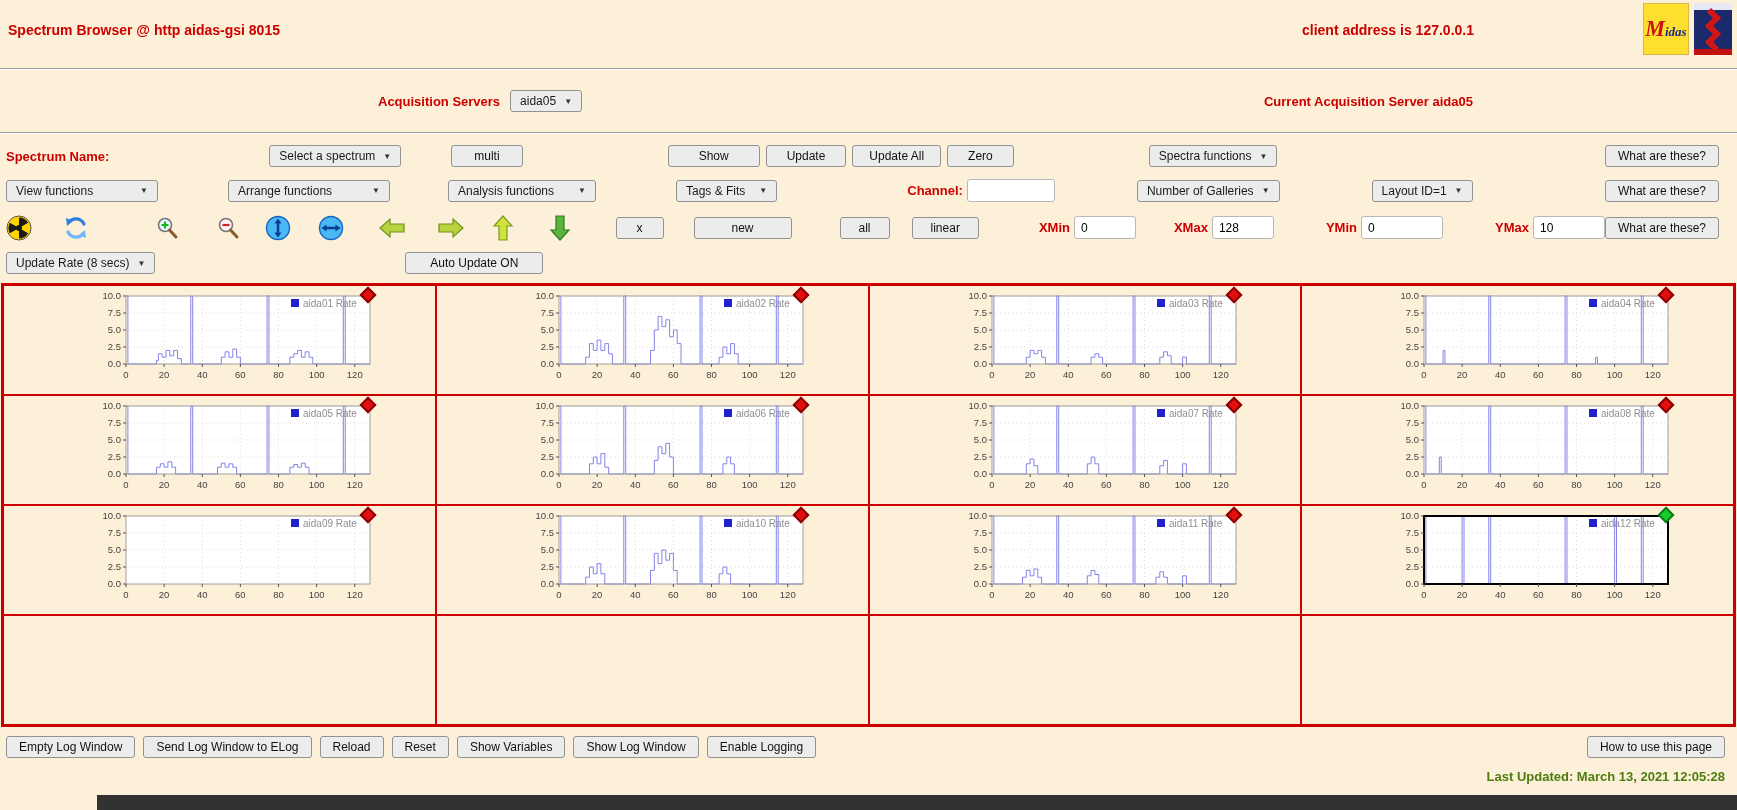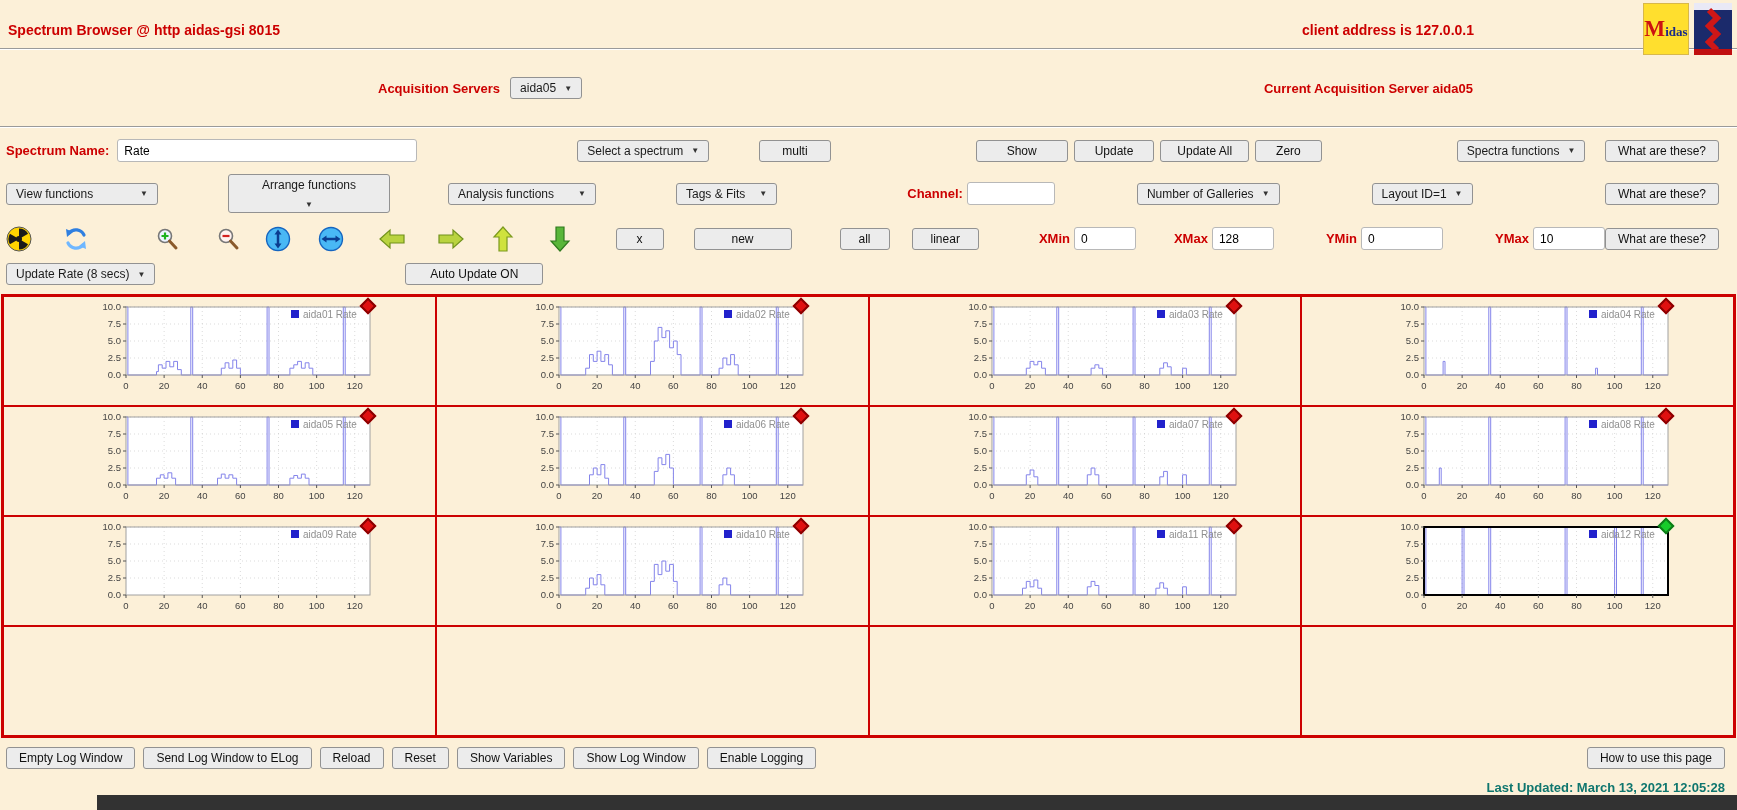--- a/index.html
+++ b/index.html
@@ -5,48 +5,48 @@
   * { box-sizing: border-box; }
   html,body { margin:0; padding:0; }
   body {
     width:1737px; height:810px;
     background:#fcf0d8;
     font-family:"Liberation Sans", sans-serif;
     font-size:13px; color:#1a1a1a;
     position:relative; overflow:hidden;
   }
   .red { color:#cc0000; font-weight:bold; white-space:nowrap; }
-  .header { display:flex; align-items:flex-start; padding:6px 8px 2px 8px; height:48px; }
+  .header { display:flex; align-items:flex-start; padding:6px 8px 2px 8px; height:68px; }
   .page-title,.client-addr { color:#cc0000; font-weight:bold; font-size:14px; margin-top:16px; white-space:nowrap; }
   .client-addr { margin-left:auto; margin-right:255px; }
   .logos { position:absolute; top:3px; right:5px; display:flex; gap:5px; }
   .logo-midas { width:46px; height:52px; background:#ffdf2e; border:1px solid #d8b84a;
     display:flex; align-items:center; justify-content:center; }
-  .midas-text { font-family:"Liberation Serif", serif; font-weight:bold; 
+  .midas-text { font-family:"Liberation Serif", serif; font-weight:bold; font-style:italic;
     color:#1b2a8a; font-size:13px; }
   .midas-text::first-letter { color:#cc1111; font-size:1.7em; }
   .logo-exp { width:38px; height:52px; }
   .sep { border:none; border-top:1px solid #9a9a9a; border-bottom:1px solid #ffffff; margin:0; }
   .row { display:flex; align-items:center; padding:6px; white-space:nowrap; }
   .btn { background:#ececec; border:1px solid #929292; border-radius:3px; padding:3px 12px;
     font-size:12px; font-family:inherit; color:#111; white-space:nowrap; cursor:pointer; }
   .sel { display:inline-flex; align-items:center; gap:8px; background:#ececec;
     border:1px solid #929292; border-radius:3px; padding:3px 9px; font-size:12px; white-space:nowrap; cursor:pointer; }
   .caret { font-size:8px; color:#333; }
   .input { background:#ffffff; border:1px solid #b8b8b8; border-radius:3px; padding:3px 6px;
     font-size:12px; font-family:inherit; height:23px; }
   .tool-icon { display:inline-flex; width:27px; height:27px; align-items:center; justify-content:center; cursor:pointer; }
   .gallery { display:grid; grid-template-columns:repeat(4,1fr); grid-auto-rows:110px;
     border:2px solid #cc0000; margin:4px 1px 0 1px; }
   .cell { border:1px solid #cc0000; position:relative; }
   .chart { position:absolute; left:90px; top:1px; }
   .diamond { position:absolute; width:12px; height:12px; border:2px solid #8a0000;
     transform:rotate(45deg); top:3px; left:358px; }
   .footer-row { display:flex; gap:8px; padding:9px 6px 2px 6px; }
-  .last-updated { color:#0f766e; font-weight:bold; text-align:right; padding:9px 12px 0 0; font-size:13px; }
+  .last-updated { color:#4d7c0f; font-weight:bold; text-align:right; padding:9px 12px 0 0; font-size:13px; }
   .log-strip { position:absolute; left:97px; right:0; bottom:0; height:15px; background:#323232; }
   svg text { font-family:"Liberation Sans", sans-serif; }
 </style>
 </head>
 <body>
 
 <div class="header">
   <div class="page-title">Spectrum Browser @ http aidas-gsi 8015</div>
   <div class="client-addr">client address is 127.0.0.1</div>
   <div class="logos">
@@ -59,34 +59,33 @@
         <rect width="38" height="7" fill="#e9e9f6"></rect>
         <path d="M15 7 L23 15 L15 23 L23 31 L15 39 L23 47" stroke="#cf1717" stroke-width="6" fill="none"></path>
         <rect y="46" width="38" height="6" fill="#c01010"></rect>
       </svg>
     </div>
   </div>
 </div>
 
 <hr class="sep">
 
-<div class="row" style="padding:27px 6px;">
+<div class="row" style="padding:20px 6px;">
   <span class="red" style="margin-left:372px;">Acquisition Servers</span>
   <div class="sel" style="margin-left:10px;">
     <span>aida05</span>
     <span class="caret">▼</span>
   </div>
   <span class="red" style="margin-left:auto; margin-right:258px;">Current Acquisition Server aida05</span>
 </div>
 
 <hr class="sep">
 
 <div class="row" style="padding:11px 6px 7px;">
   <span class="red">Spectrum Name:</span>
-  <input class="input" style="width: 300px; margin-left: 8px;" value="Rate">
   <div class="sel" style="margin-left:160px;">
     <span>Select a spectrum</span>
     <span class="caret">▼</span>
   </div>
   <button class="btn" style="margin-left:50px; padding:3px 22px;">multi</button>
   <button class="btn" style="margin-left:145px; padding:3px 30px;">Show</button>
   <button class="btn" style="margin-left:6px; padding:3px 20px;">Update</button>
   <button class="btn" style="margin-left:6px; padding:3px 16px;">Update All</button>
   <button class="btn" style="margin-left:6px; padding:3px 20px;">Zero</button>
   <div class="sel" style="margin-left:135px;">
@@ -94,21 +93,21 @@
     <span class="caret">▼</span>
   </div>
   <button class="btn" style="margin-left:auto; margin-right:12px;">What are these?</button>
 </div>
 
 <div class="row" style="padding:5px 6px;">
   <div class="sel" style="width:152px; justify-content:space-between;">
     <span>View functions</span>
     <span class="caret">▼</span>
   </div>
-  <div class="sel" style="margin-left:70px; width:162px; justify-content:space-between;flex-direction:column;">
+  <div class="sel" style="margin-left:70px; width:162px; justify-content:space-between;">
     <span>Arrange functions</span>
     <span class="caret">▼</span>
   </div>
   <div class="sel" style="margin-left:58px; width:148px; justify-content:space-between;">
     <span>Analysis functions</span>
     <span class="caret">▼</span>
   </div>
   <div class="sel" style="margin-left:80px;gap:14px;">
     <span>Tags &amp; Fits</span>
     <span class="caret">▼</span>

